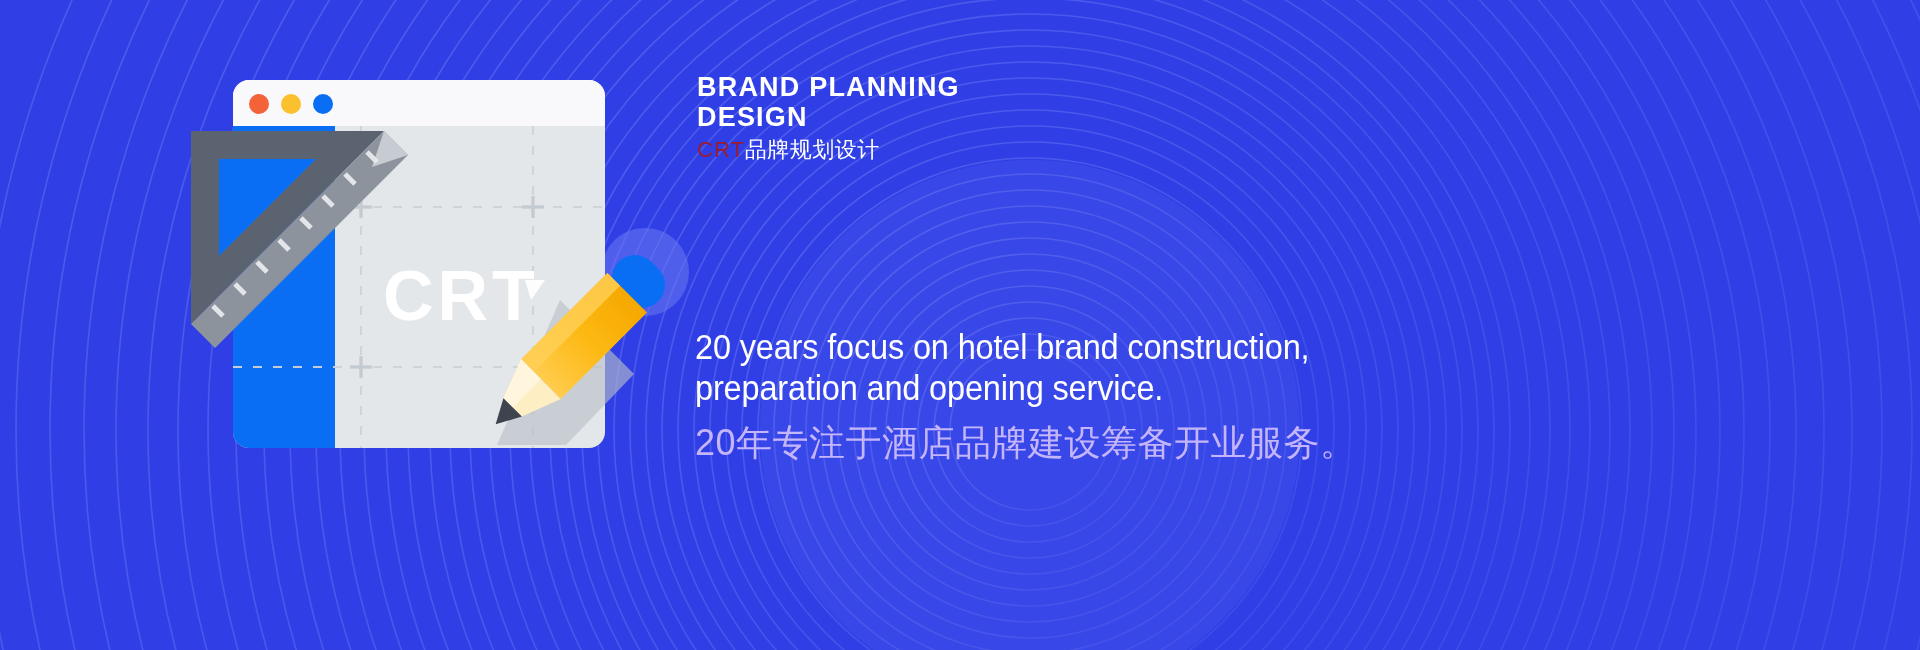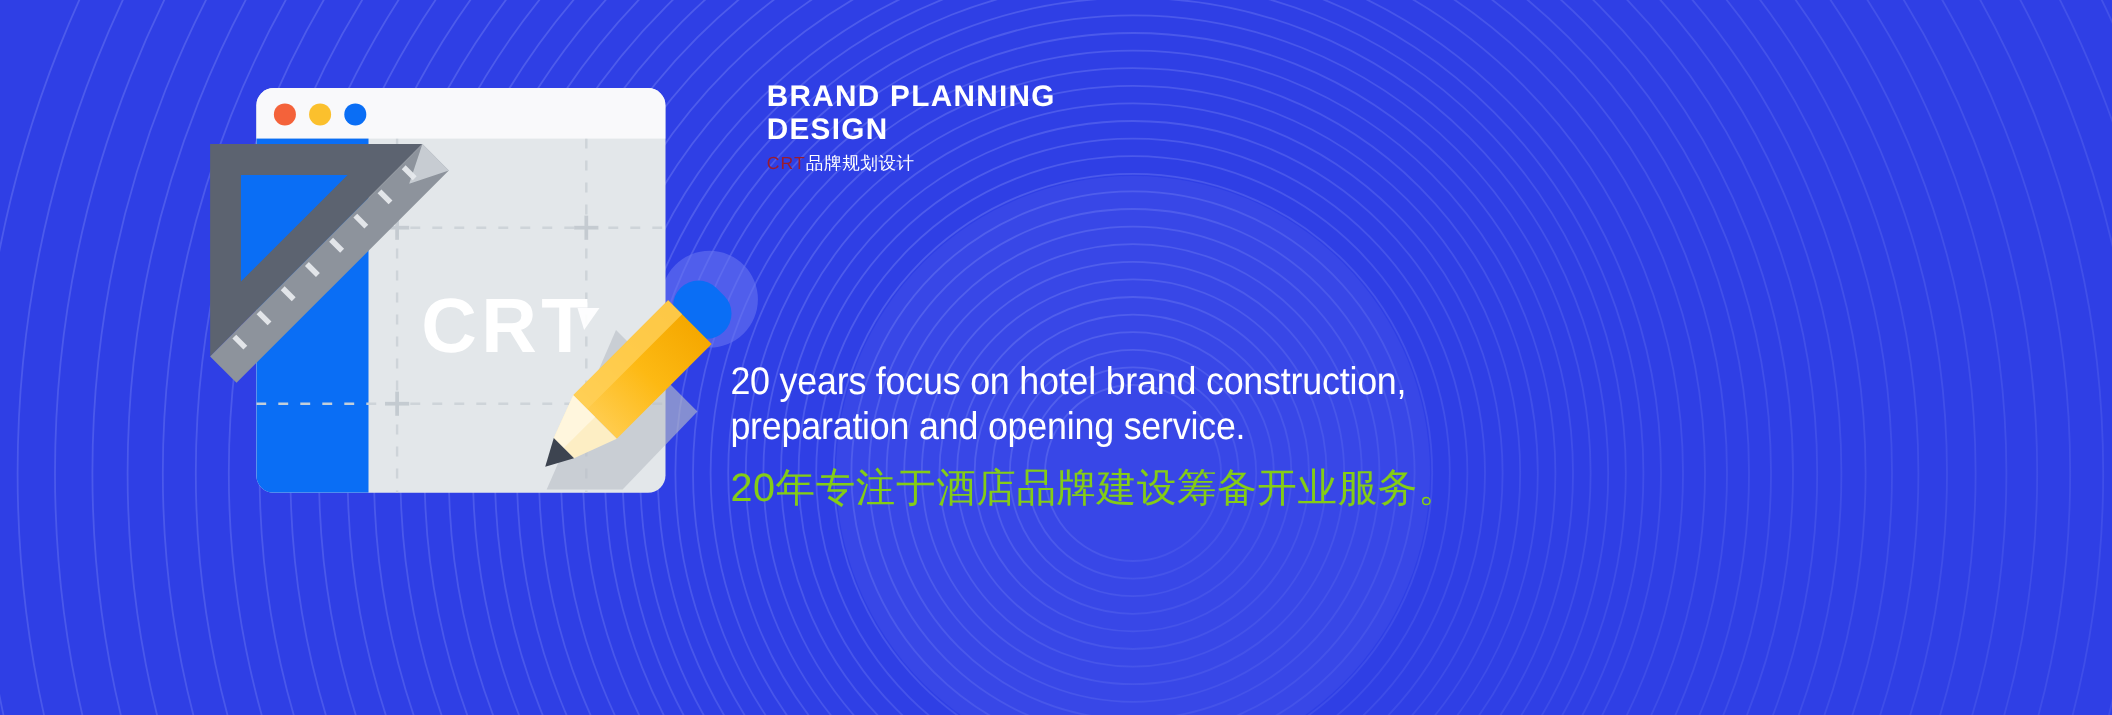--- a/index.html
+++ b/index.html
@@ -24,35 +24,35 @@
 
   
   .eyebrow-block{
     position:absolute;left:697px;top:72px;width:720px;
   }
   .eyebrow{
     font-size:27px;line-height:30px;color:#ffffff;
     letter-spacing:1.2px;font-weight:700;white-space:pre-line;
   }
   .eyebrow-cn{
-    margin-top:7px;font-size:16px;line-height:22px;color:#ffffff;
+    margin-top:7px;font-size:22px;line-height:22px;color:#ffffff;
     letter-spacing:0.5px;
   }
   .eyebrow-cn .crt{color:#9b1c2e;letter-spacing:1px;}
 
   .tagline-block{
-    position:absolute;left:664px;top:326px;width:1060px;
+    position:absolute;left:695px;top:326px;width:1060px;
   }
   .tag-en{
     font-size:35px;line-height:41px;color:#ffffff;font-weight:400;
     letter-spacing:-0.2px;white-space:pre-line;
     transform:scaleX(0.93);transform-origin:left center;
   }
   .tag-cn{
-    margin-top:13px;font-size:36px;line-height:44px;color:#84cc16;
+    margin-top:13px;font-size:36px;line-height:44px;color:#c4b5fd;
     letter-spacing:0.5px;
   }
 </style>
 </head>
 <body>
 
 <div id="banner">
 
   <div class="rings">
     <svg viewBox="0 0 1920 650" xmlns="http://www.w3.org/2000/svg" aria-hidden="true">

